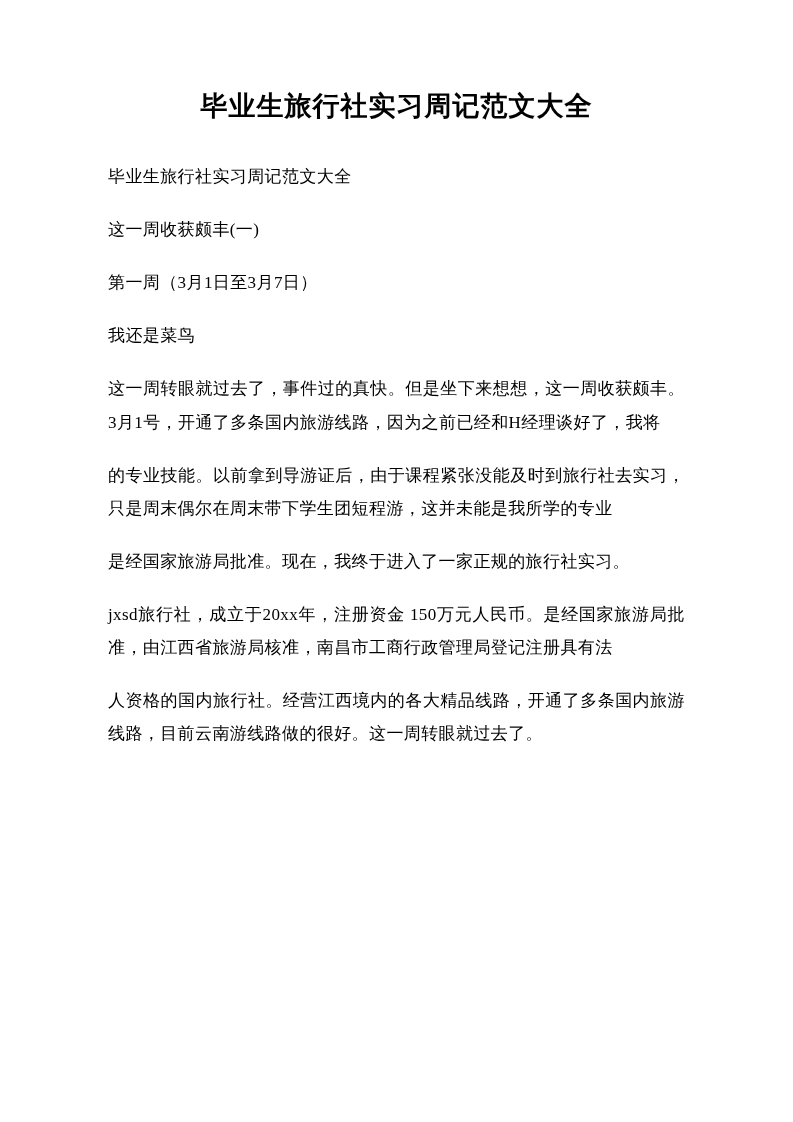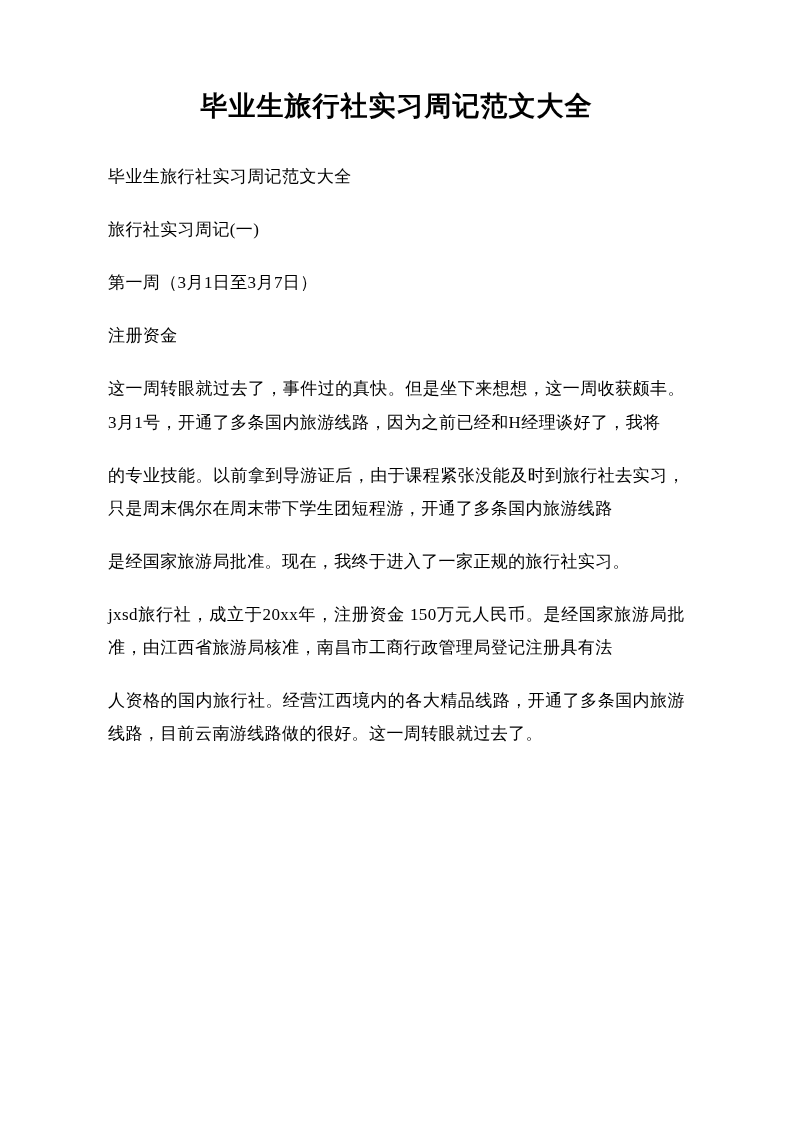--- a/index.html
+++ b/index.html
@@ -41,21 +41,21 @@
     margin-bottom: 20px;
   }
 </style>
 </head>
 <body>
 
 <div class="page">
   <h1 class="doc-title">毕业生旅行社实习周记范文大全</h1>
 
   <p class="body-block short">毕业生旅行社实习周记范文大全</p>
-  <p class="body-block short">旅行社实习周记(一)</p>
+  <p class="body-block short">这一周收获颇丰(一)</p>
   <p class="body-block short">第一周（3月1日至3月7日）</p>
-  <p class="body-block short">注册资金</p>
+  <p class="body-block short">我还是菜鸟</p>
   <p class="body-block">这一周转眼就过去了，事件过的真快。但是坐下来想想，这一周收获颇丰。3月1号，开通了多条国内旅游线路，因为之前已经和H经理谈好了，我将</p>
-  <p class="body-block">的专业技能。以前拿到导游证后，由于课程紧张没能及时到旅行社去实习，只是周末偶尔在周末带下学生团短程游，开通了多条国内旅游线路</p>
+  <p class="body-block">的专业技能。以前拿到导游证后，由于课程紧张没能及时到旅行社去实习，只是周末偶尔在周末带下学生团短程游，这并未能是我所学的专业</p>
   <p class="body-block">是经国家旅游局批准。现在，我终于进入了一家正规的旅行社实习。</p>
   <p class="body-block">jxsd旅行社，成立于20xx年，注册资金 150万元人民币。是经国家旅游局批准，由江西省旅游局核准，南昌市工商行政管理局登记注册具有法</p>
   <p class="body-block">人资格的国内旅行社。经营江西境内的各大精品线路，开通了多条国内旅游线路，目前云南游线路做的很好。这一周转眼就过去了。</p>
 </div>
 
 </body></html>

